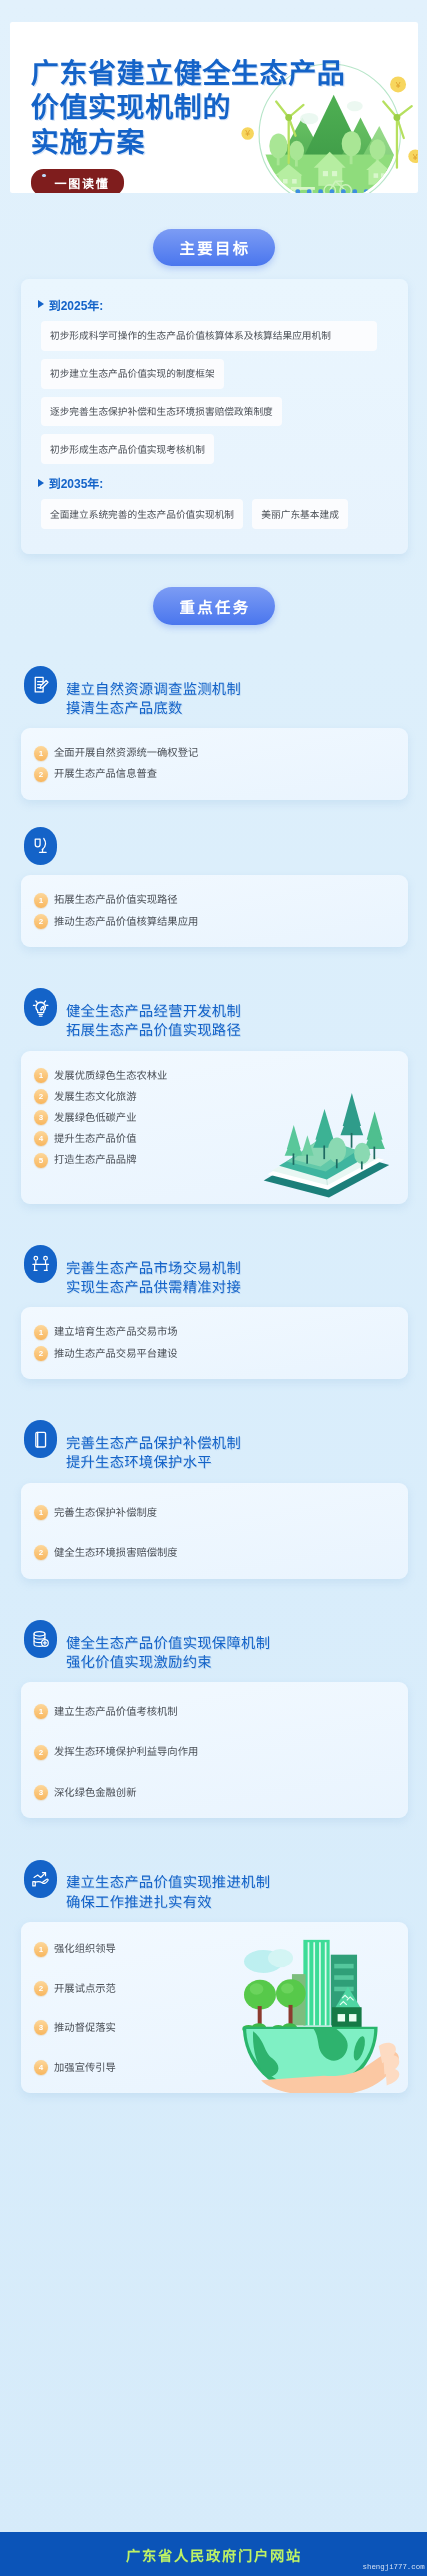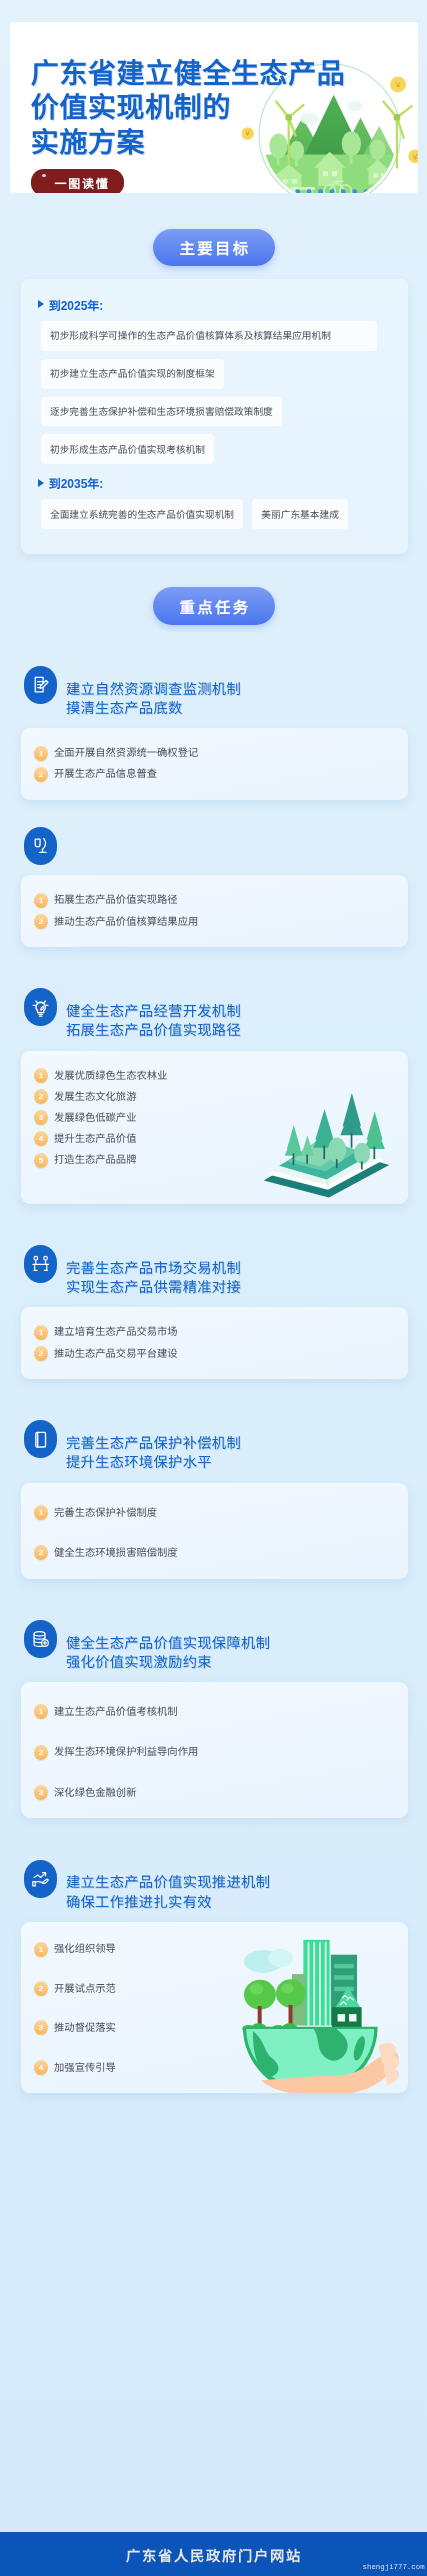--- a/index.html
+++ b/index.html
@@ -178,21 +178,21 @@
 
   
   .footer {
     position: absolute;
     left: 0; bottom: 0;
     width: 428px; height: 44px;
     background: #0b54b8;
     display: flex; align-items: center; justify-content: center;
   }
   .footer-text {
-    color: #e5e5e5;
+    color: #bef264;
     font-size: 14.3px;
     font-weight: bold;
     letter-spacing: 1.7px;
   }
   .watermark {
     position: absolute;
     right: 3.4px;
     bottom: 4.6px;
     color: rgba(255,255,255,0.82);
     font-family: "Liberation Mono", "DejaVu Sans Mono", monospace;

